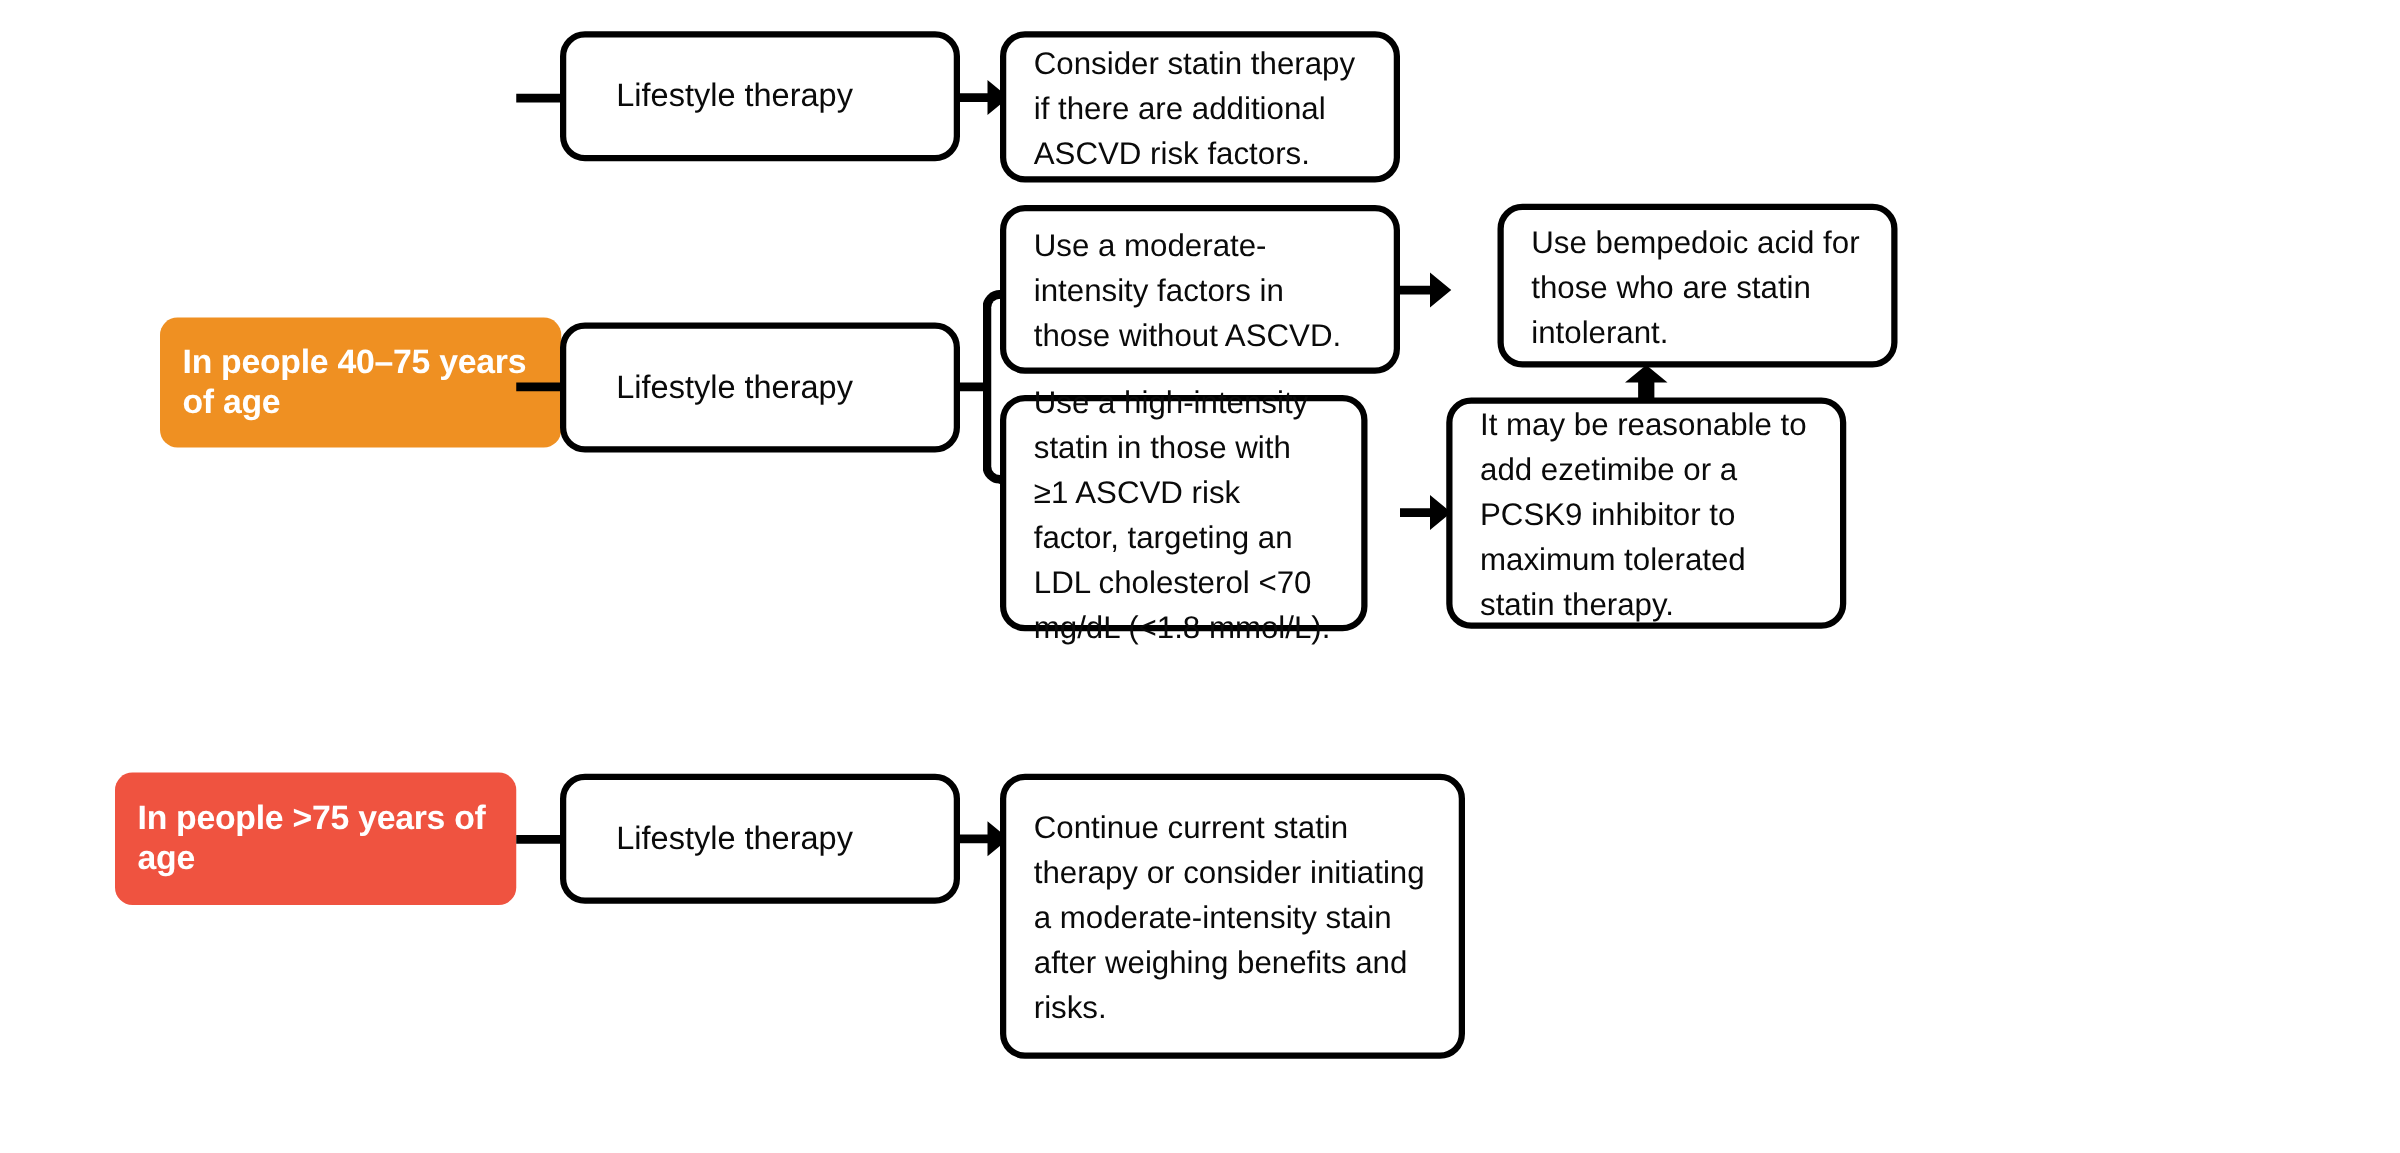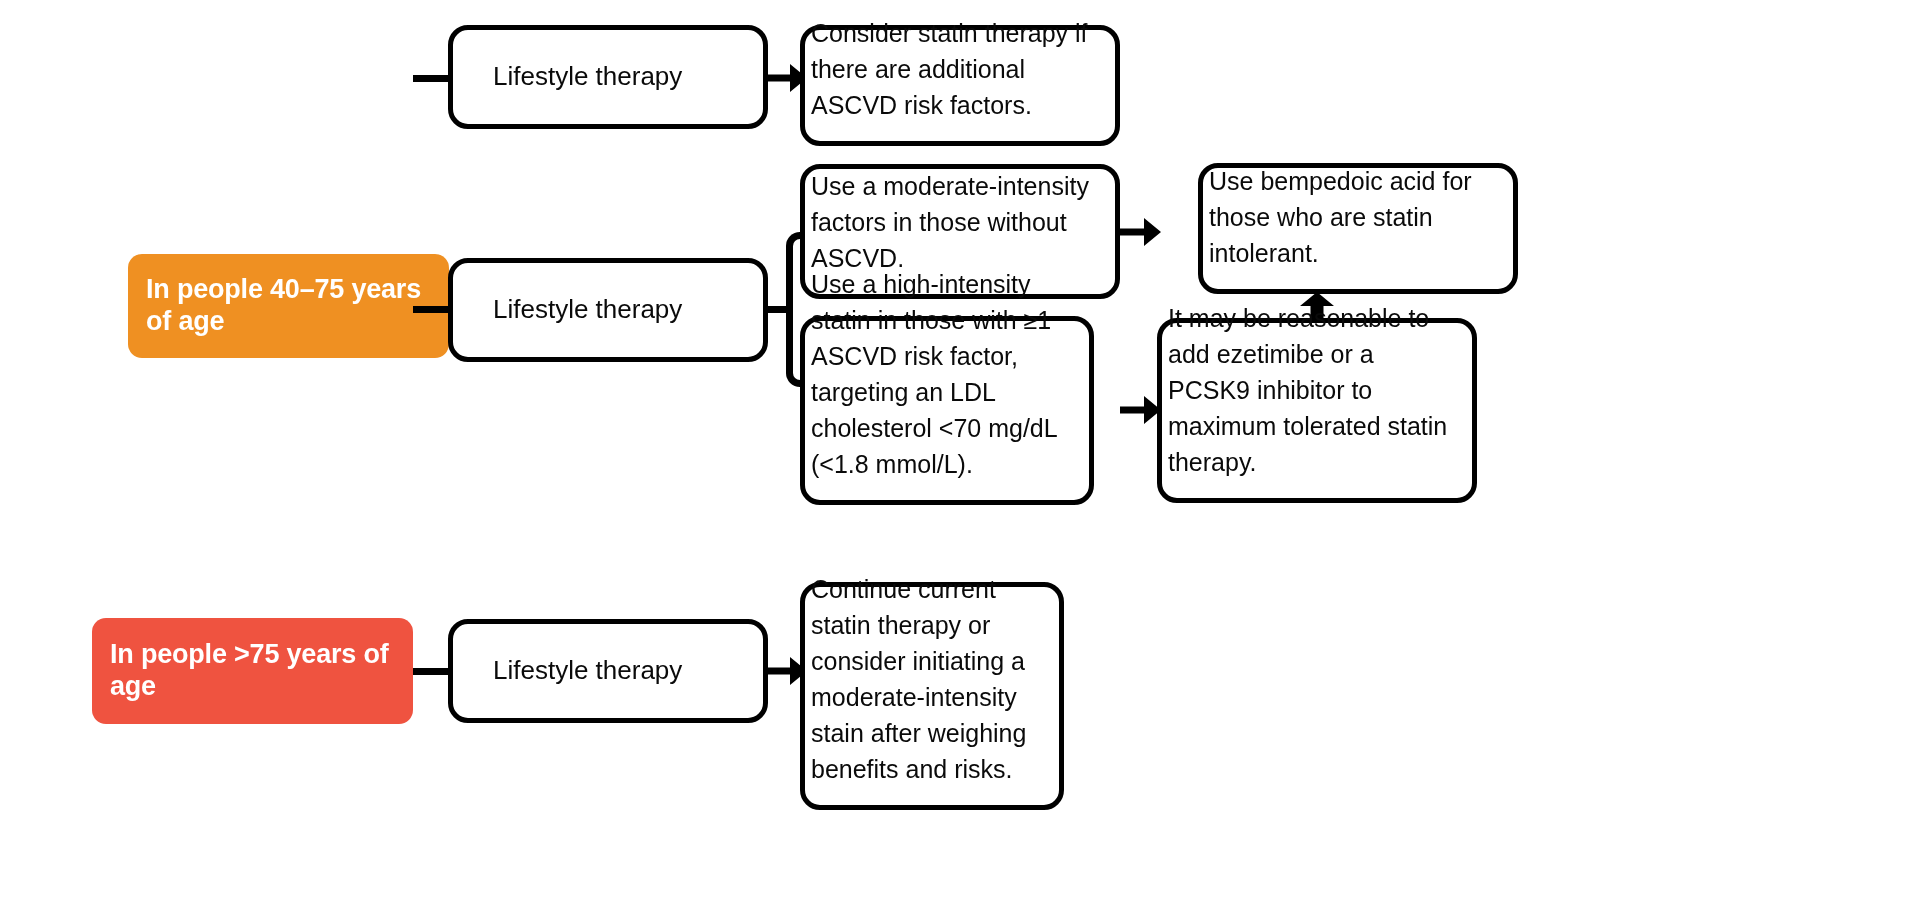--- a/index.html
+++ b/index.html
@@ -45,22 +45,22 @@
     border-radius: 20px;
     color: #0a0a0a;
   }
   .lifestyle {
     justify-content: flex-start;
     padding: 0 40px;
     font-size: 26px;
     line-height: 1.2;
   }
   .textbox {
-    align-items: flex-end;
-    padding: 20px 22px 18px 6px;
+    align-items: center;
+    padding: 20px 22px 18px 22px;
     font-size: 25px;
     line-height: 1.44;
   }
   .textbox .tb-text {
     display: block;
     width: 100%;
   }
 
   
   .conn {
@@ -154,17 +154,17 @@
   <div class="conn" style="left:413px; top:668px; width:42px; height:7px;"></div>
 
   <div class="node wbox lifestyle" style="left:448px; top:619px; width:320px; height:104px;">
     <span>Lifestyle therapy</span>
   </div>
 
   <svg class="arrow-svg" style="left:768px; top:651px;" width="40" height="40" viewBox="0 0 40 40">
     <path d="M0,16.5 L22,16.5 L22,6 L39,20 L22,34 L22,23.5 L0,23.5 Z" fill="#000000"></path>
   </svg>
 
-  <div class="node wbox textbox" style="left:800px; top:582px; width:264px; height:228px;">
+  <div class="node wbox textbox" style="left:800px; top:619px; width:372px; height:228px;">
     <span class="tb-text">Continue current statin therapy or consider initiating a moderate-intensity stain after weighing benefits and risks.</span>
   </div>
 
 </div>
 
 </body></html>

